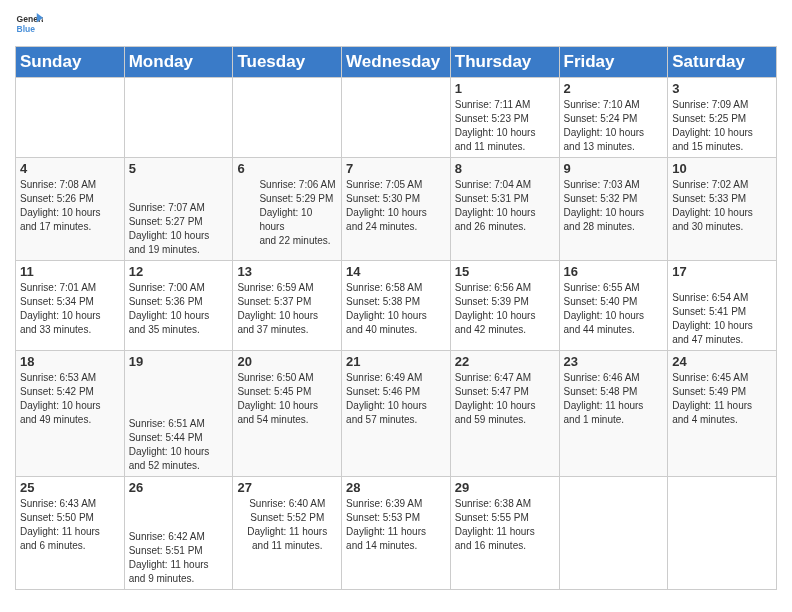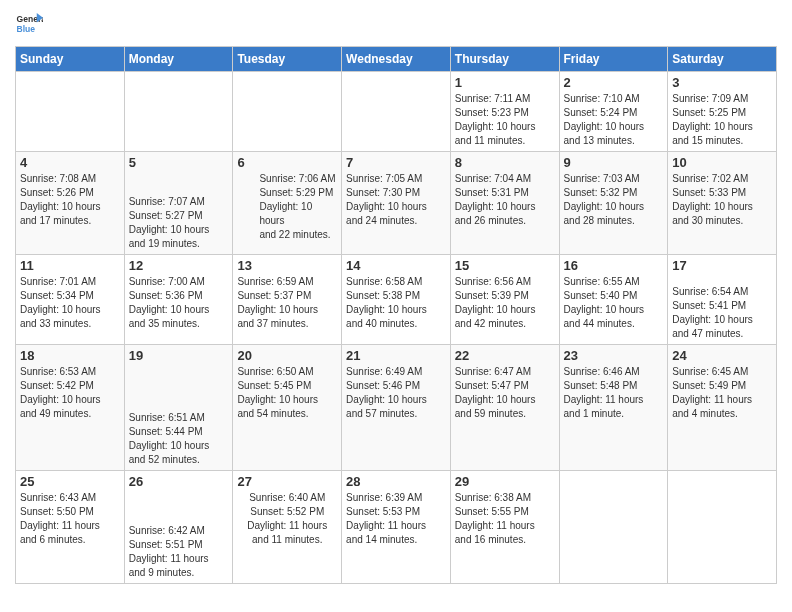--- a/index.html
+++ b/index.html
@@ -42,21 +42,21 @@
       color: #555;
     }
     table {
       width: 100%;
       border-collapse: collapse;
       table-layout: fixed;
     }
     thead tr th {
       background-color: #3a7bc8;
       color: #fff;
-      font-size: 12px;
+      font-size: 17px;
       font-weight: bold;
       padding: 5px 4px;
       text-align: left;
       border: 1px solid #ccc;
     }
     tbody tr td {
       border: 1px solid #ccc;
       vertical-align: top;
       padding: 3px 4px;
       font-size: 10px;
@@ -163,21 +163,21 @@
           <td>
             <span class="day-number">6</span>
             <div class="day-info" style="white-space: pre-line; margin-left: 22px;">Sunrise: 7:06 AM
 Sunset: 5:29 PM
 Daylight: 10 hours
 and 22 minutes.</div>
           </td>
           <td>
             <span class="day-number">7</span>
             <div class="day-info" style="white-space: pre-line;">Sunrise: 7:05 AM
-Sunset: 7:30 PM
+Sunset: 5:30 PM
 Daylight: 10 hours
 and 24 minutes.</div>
           </td>
           <td>
             <span class="day-number">8</span>
             <div class="day-info" style="white-space: pre-line;">Sunrise: 7:04 AM
 Sunset: 5:31 PM
 Daylight: 10 hours
 and 26 minutes.</div>
           </td>

